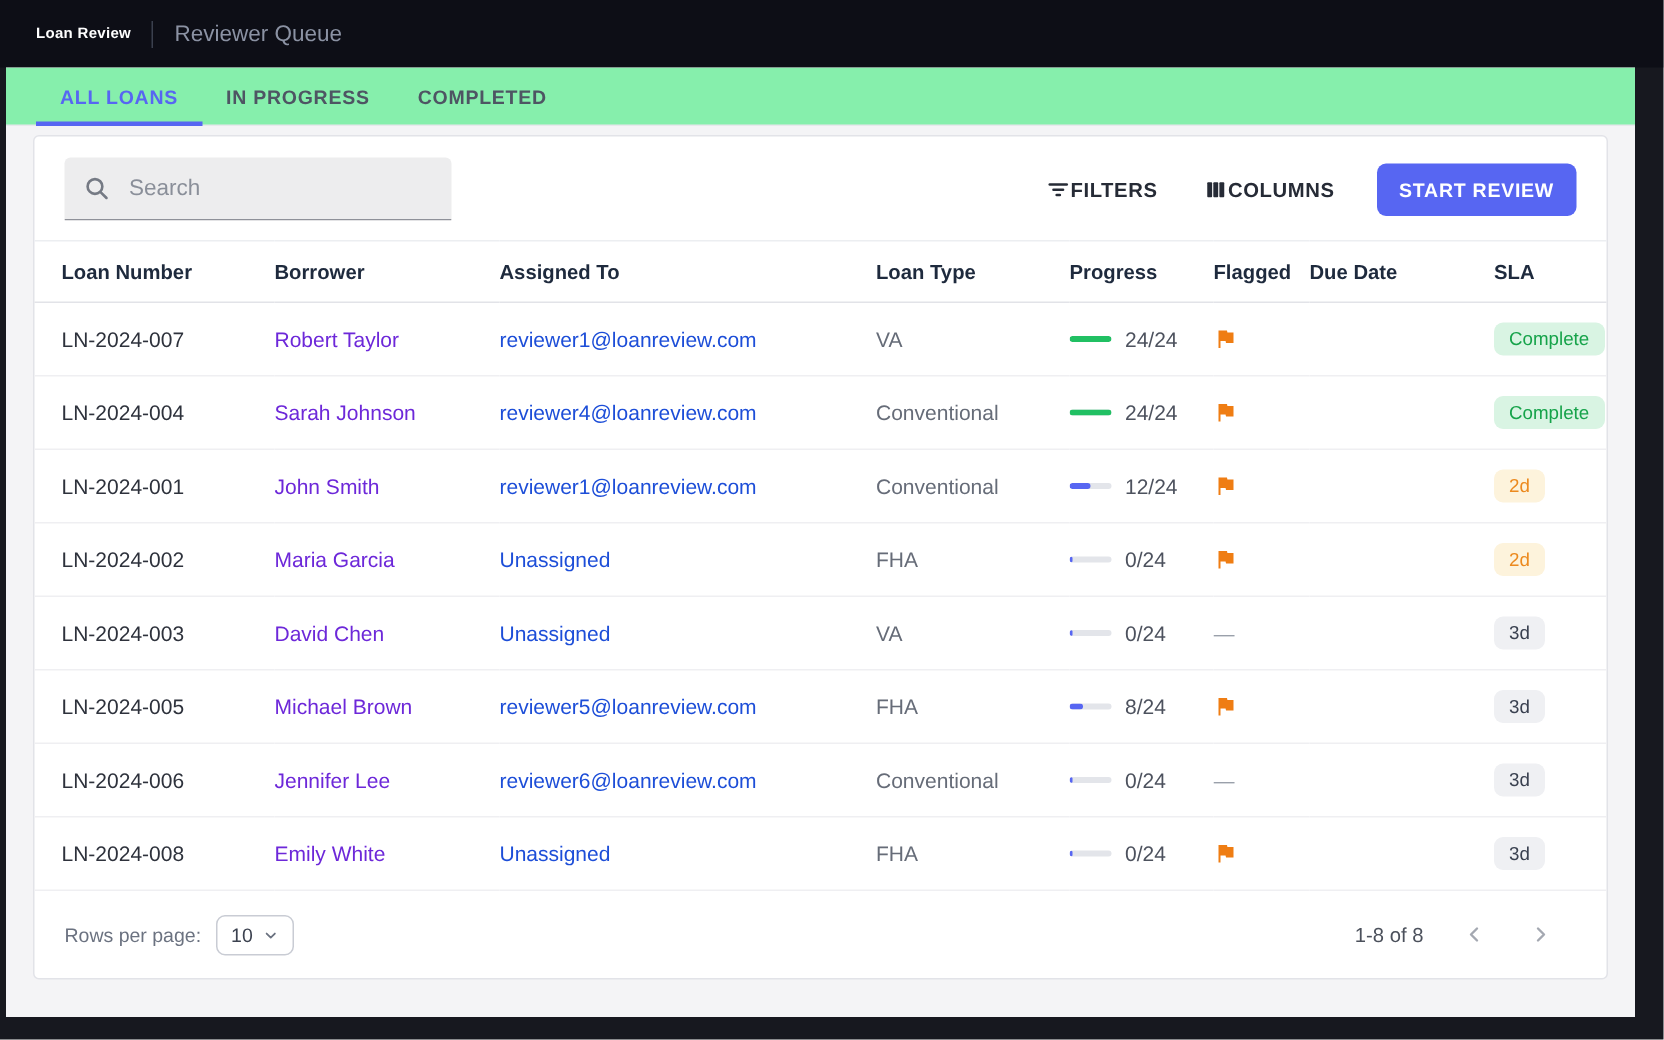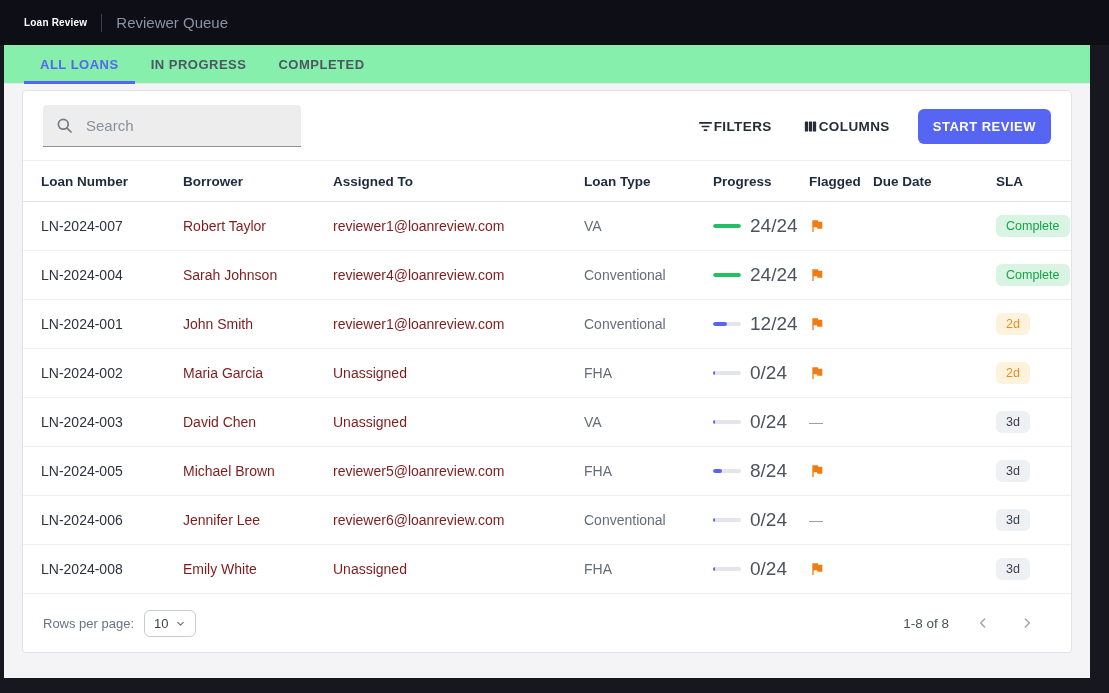--- a/index.html
+++ b/index.html
@@ -105,32 +105,32 @@
     padding: 0 10px 0 0; cursor: pointer;
   }
   tbody td {
     height: 49px; vertical-align: middle;
     font-size: 14px; color: #2e323c;
     border-bottom: 1px solid #efeff2;
     padding: 0 10px 0 0;
     white-space: nowrap; overflow: hidden;
   }
   th.first, td.first { padding-left: 18px; }
-  td.c-borrower { color: #7f1d1d; }
-  td.c-assigned { color: #7f1d1d; }
+  td.c-borrower { color: #6d28d9; }
+  td.c-assigned { color: #1d4ed8; }
   td.c-type { color: #666c78; }
   td.c-due { color: #434956; }
 
   .progress-wrap { display: flex; align-items: center; gap: 9px; }
   .pbar {
     width: 28px; height: 4px; background: #e3e5ea;
     border-radius: 2px; overflow: hidden; display: inline-block; flex: none;
   }
   .pfill { display: block; height: 100%; border-radius: 2px; }
-  .plabel { font-size: 19px; color: #4d525e; }
+  .plabel { font-size: 14px; color: #4d525e; }
 
   .noflag { color: #9aa0aa; font-size: 14px; }
   .flag-svg { display: block; }
 
   .badge {
     display: inline-block; padding: 5px 10px; border-radius: 6px;
     font-size: 12.5px; font-weight: 500; line-height: 1;
   }
   .badge-complete { background: #d9f4e3; color: #16a34a; }
   .badge-warn     { background: #fdf3dc; color: #ec8a1f; }

